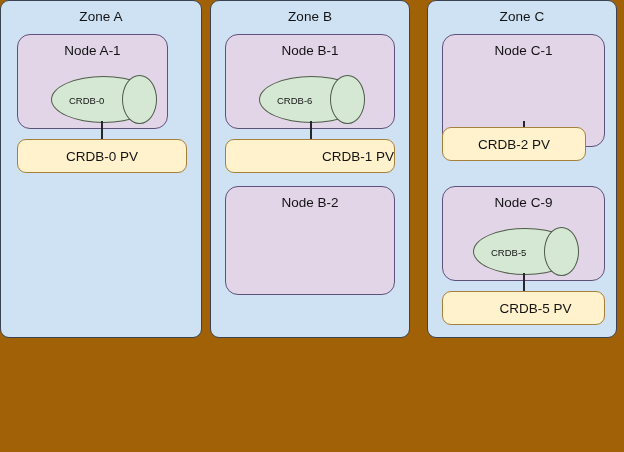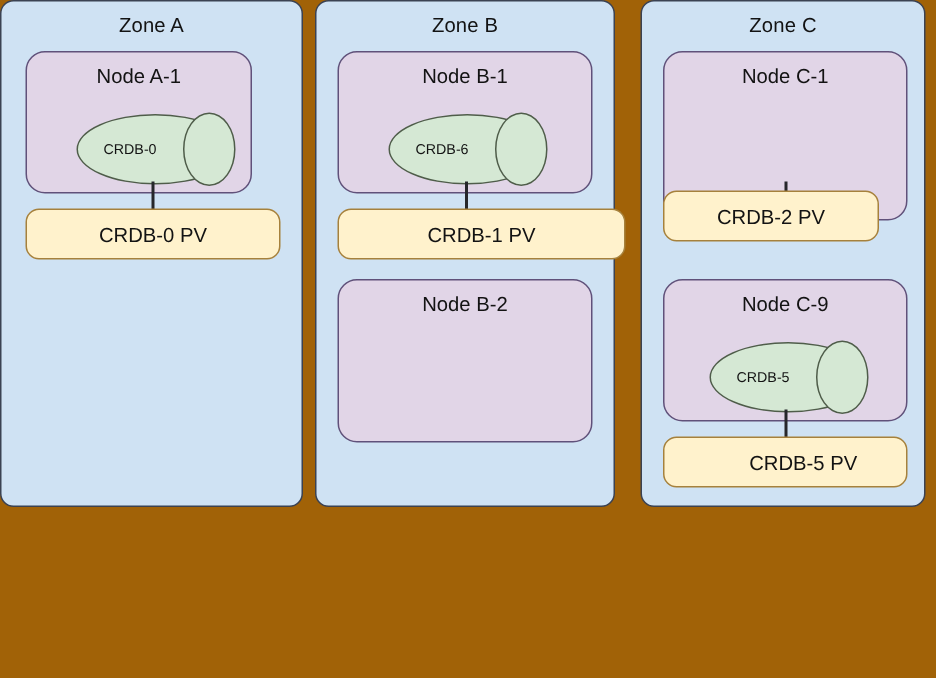--- a/index.html
+++ b/index.html
@@ -151,21 +151,21 @@
 
       <div class="cyl" style="left:33px; top:41px; width:105px; height:47px;">
         <div class="cyl-body"></div>
         <div class="cyl-cap"></div>
         <div class="cyl-label">CRDB-6</div>
       </div>
     </div>
 
     <div class="connector" style="left:99px; top:120px; height:20px;"></div>
 
-    <div class="pv" style="left:14px; top:138px; width:192px; height:34px;">
+    <div class="pv" style="left:14px; top:138px; width:170px; height:34px;justify-content:flex-end;">
       <span class="pv-label">CRDB-1 PV</span>
     </div>
 
     <div class="node" style="left:14px; top:185px; width:170px; height:109px;">
       <div class="node-title">Node B-2</div>
     </div>
   </div>
 
   <div class="zone" style="left:427px; top:0px; width:190px; height:338px;">
     <div class="zone-title">Zone C</div>

